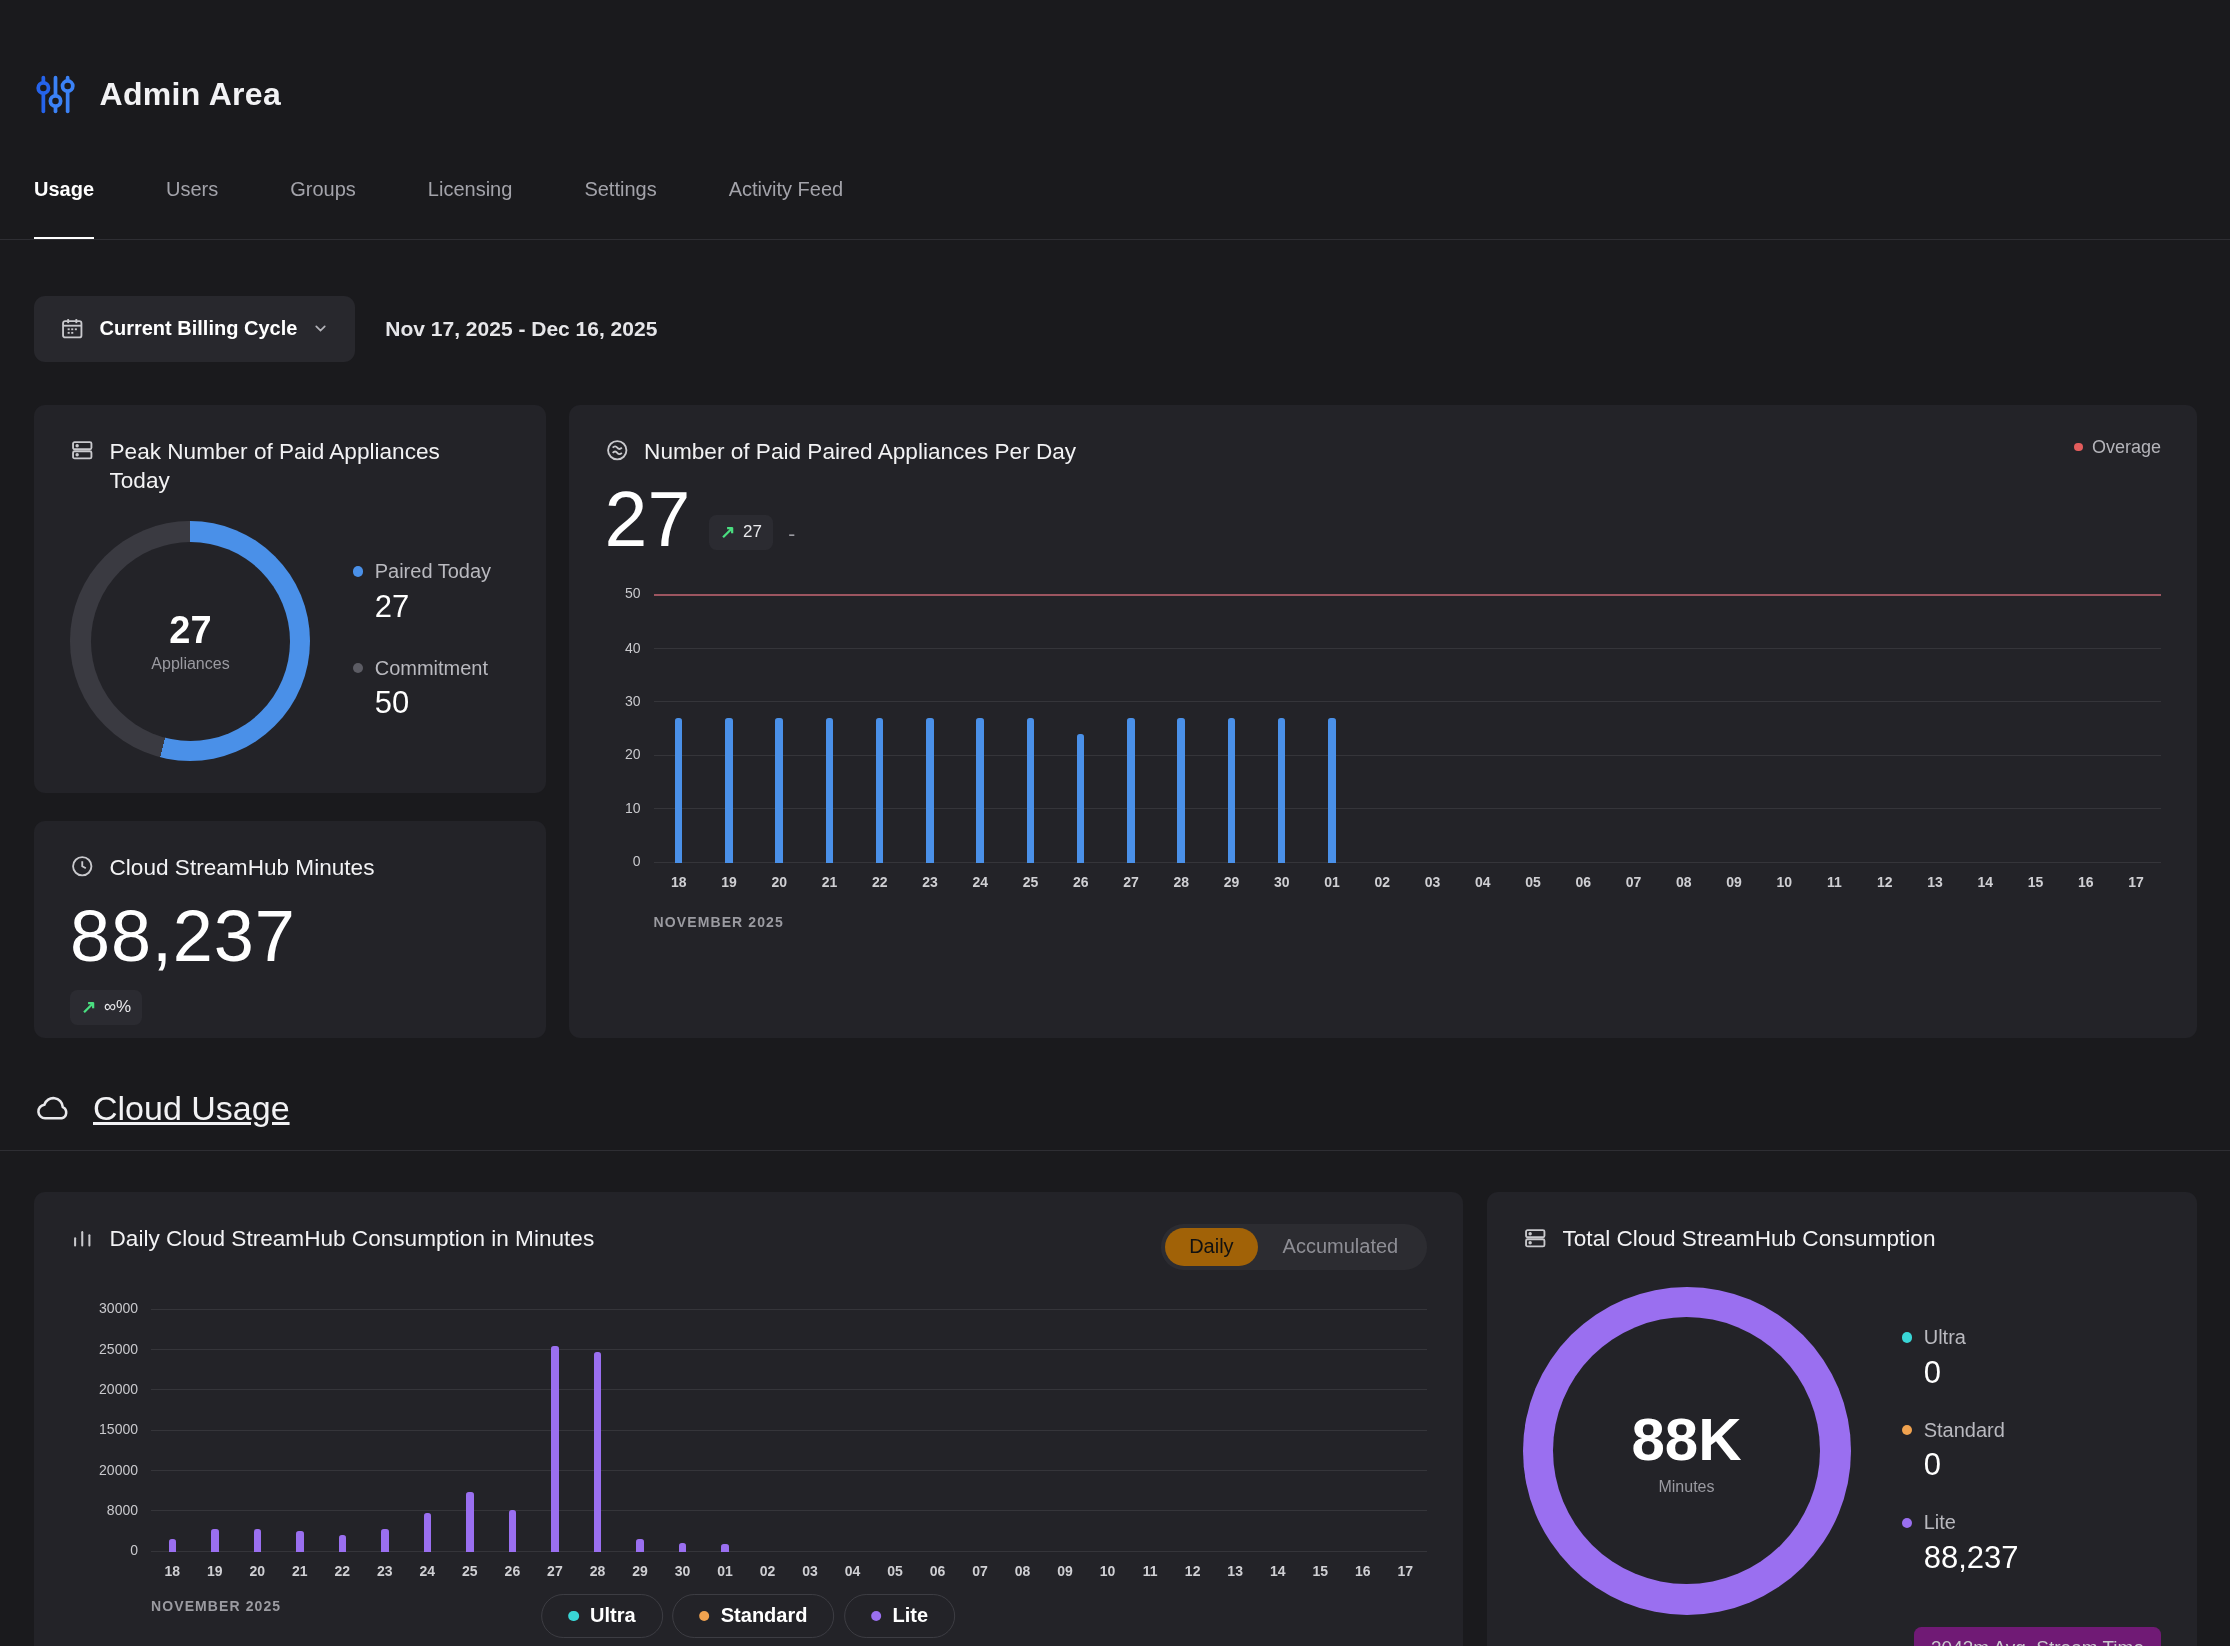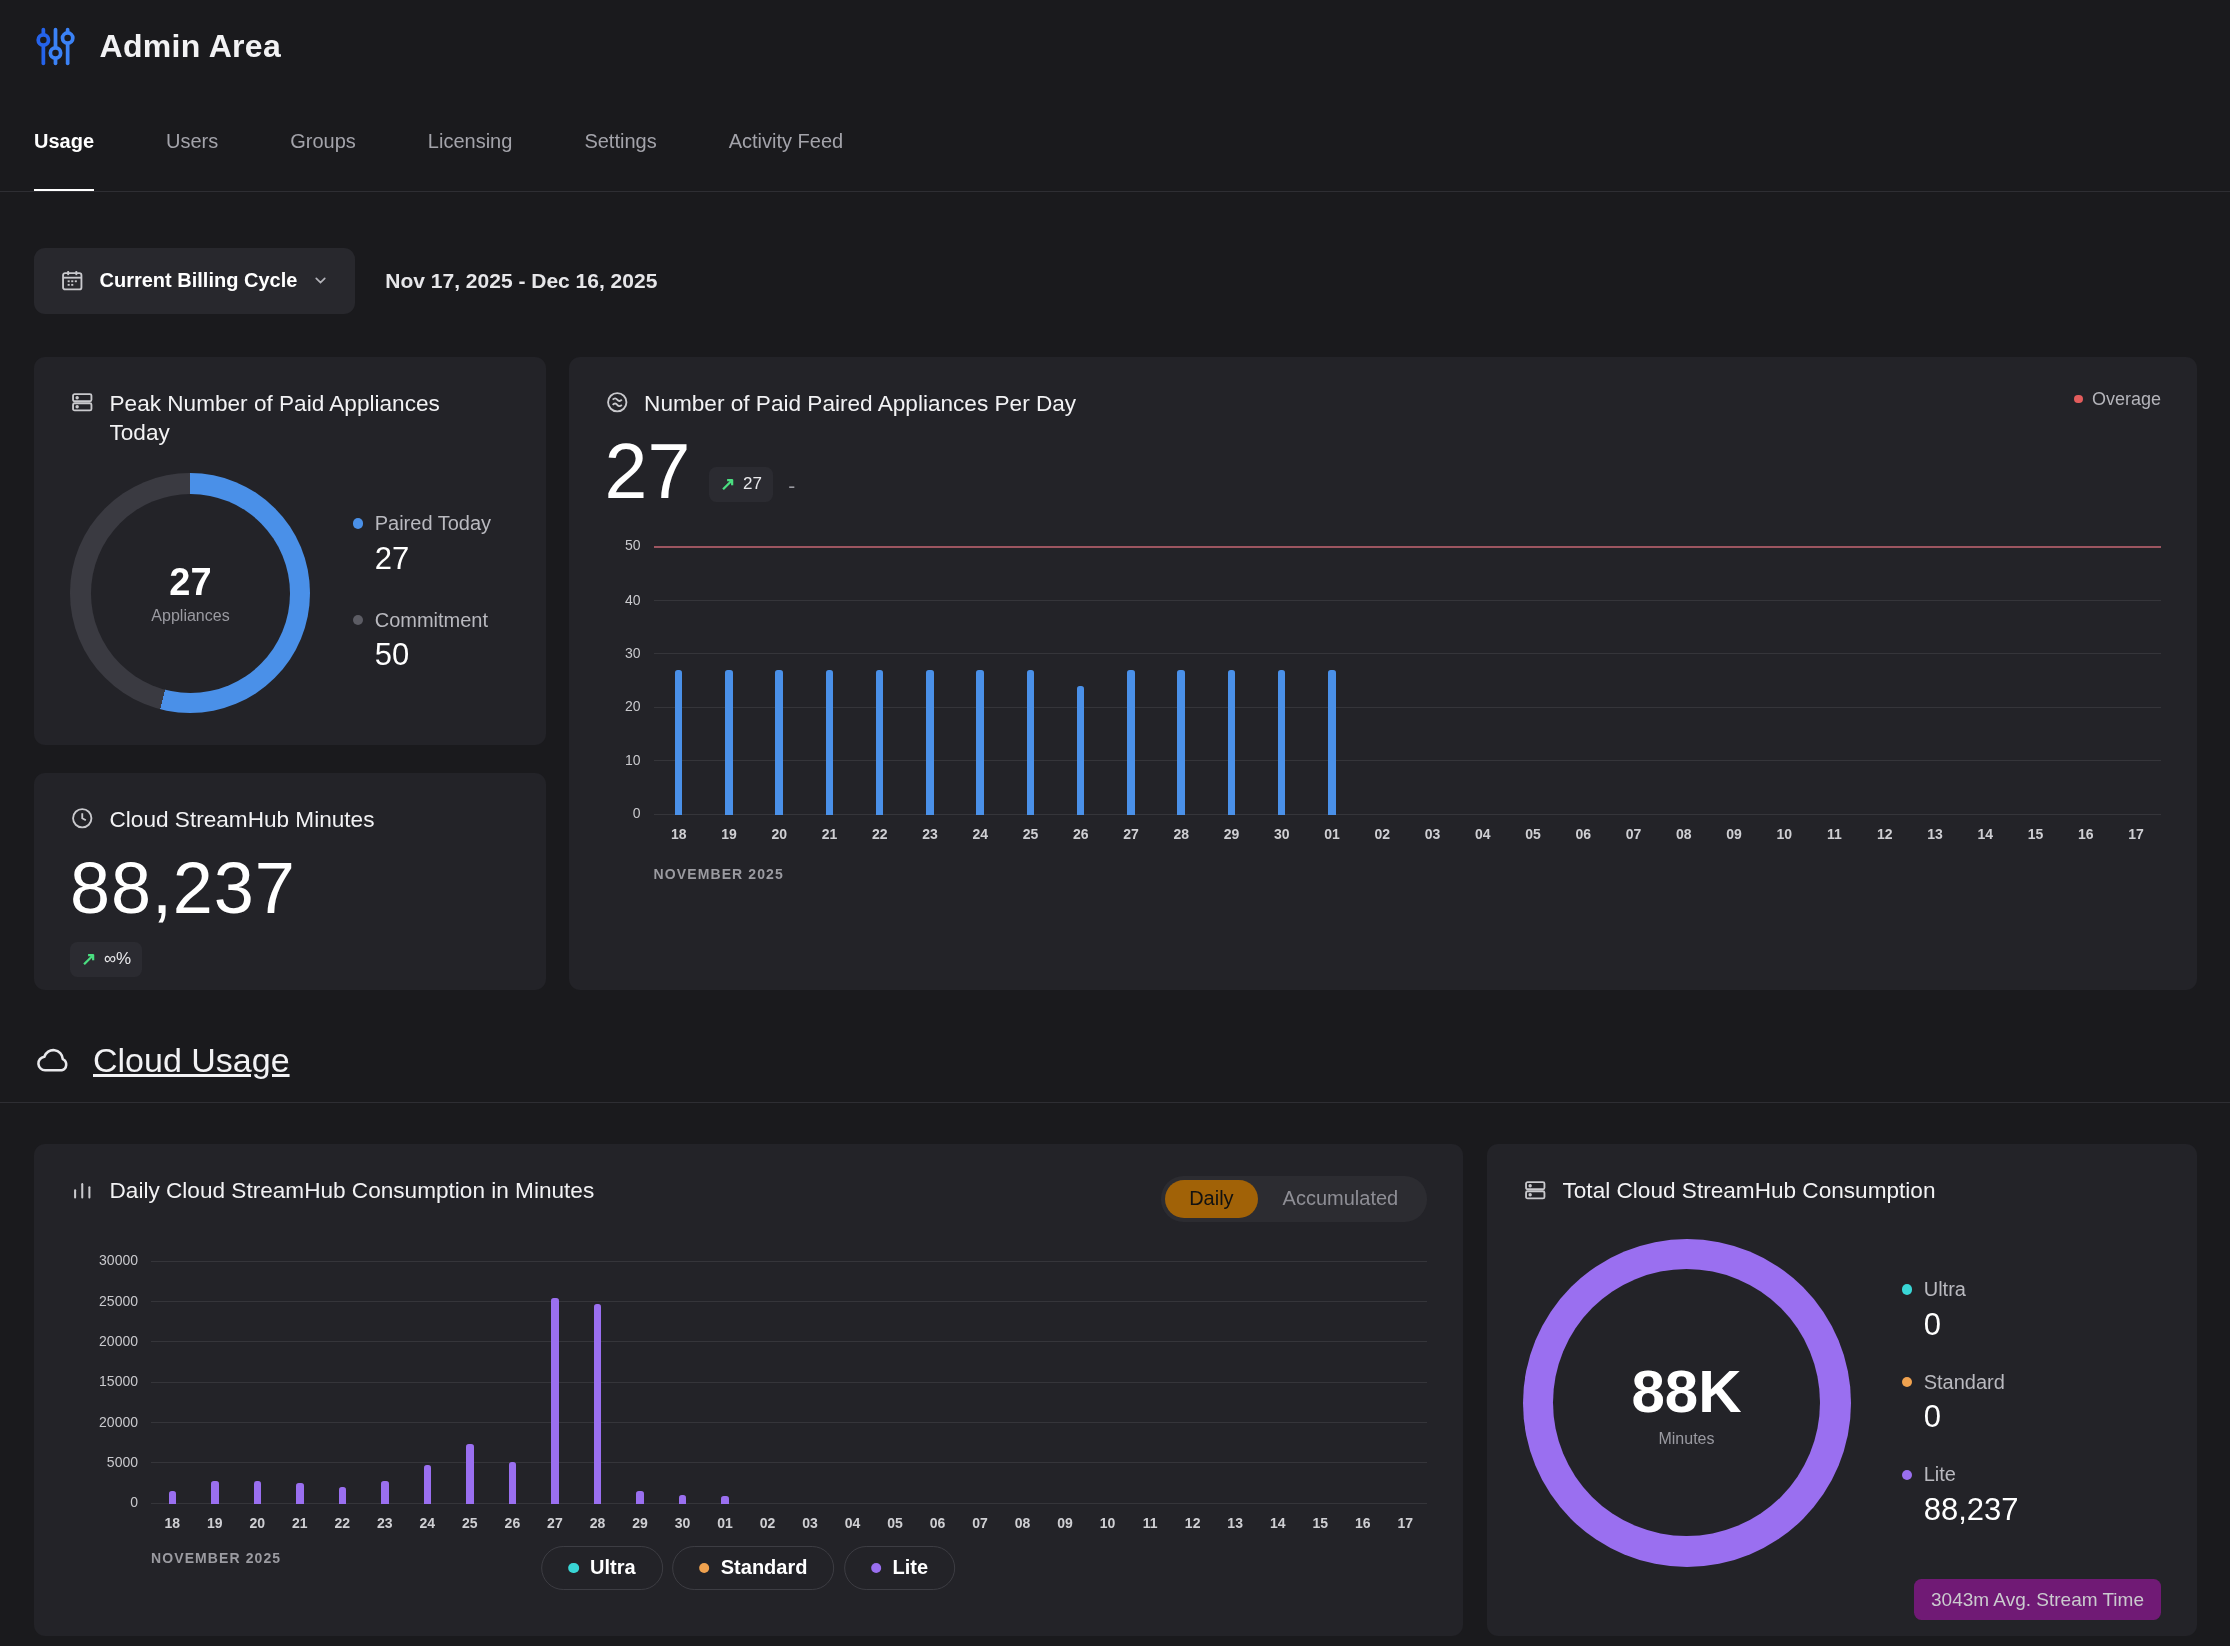--- a/index.html
+++ b/index.html
@@ -5,21 +5,21 @@
   * { box-sizing: border-box; margin: 0; padding: 0; }
   html,body { background:#1a1a1d; }
   body {
     width: 2231px; height: 1647px; overflow: hidden;
     font-family: "Liberation Sans", sans-serif;
     color: #f2f2f4;
   }
   .page { padding: 24.5px 34px 0 34px; }
 
   
-  .brand { display:flex; align-items:center; gap:22.6px; }
+  .brand { display:flex; align-items:center; gap:22.6px;margin-top:48px; }
   .brand h1 { font-size:32px; font-weight:700; letter-spacing:0.3px; }
 
   
   .tabs-wrap { margin:0 -34px; padding:0 34px; border-bottom:0.9px solid #2e2e33; margin-top:62px; }
   .tabs { display:flex; }
   .tab { font-size:20px; color:#a3a3aa; padding-bottom:24.5px; margin-right:72px; cursor:pointer; }
   .tab.active { color:#ffffff; font-weight:600; border-bottom:2.8px solid #fff; padding-bottom:36px;text-align:center; }
 
   
   .filter-row { display:flex; align-items:center; gap:30px; margin-top:56px; }
@@ -439,21 +439,21 @@
           <span class="toggle-opt active">Daily</span>
           <span class="toggle-opt">Accumulated</span>
         </div>
       </div>
       <div class="daily-chart-wrap">
         <div class="plot" id="daily-plot" style="height:242px">
             <div class="gridline" style="bottom: 0%;">
               <span class="ytick">0</span>
             </div>
             <div class="gridline" style="bottom: 16.6667%;">
-              <span class="ytick">5000</span>
+              <span class="ytick">8000</span>
             </div>
             <div class="gridline" style="bottom: 33.3333%;">
               <span class="ytick">20000</span>
             </div>
             <div class="gridline" style="bottom: 50%;">
               <span class="ytick">15000</span>
             </div>
             <div class="gridline" style="bottom: 66.6667%;">
               <span class="ytick">20000</span>
             </div>

